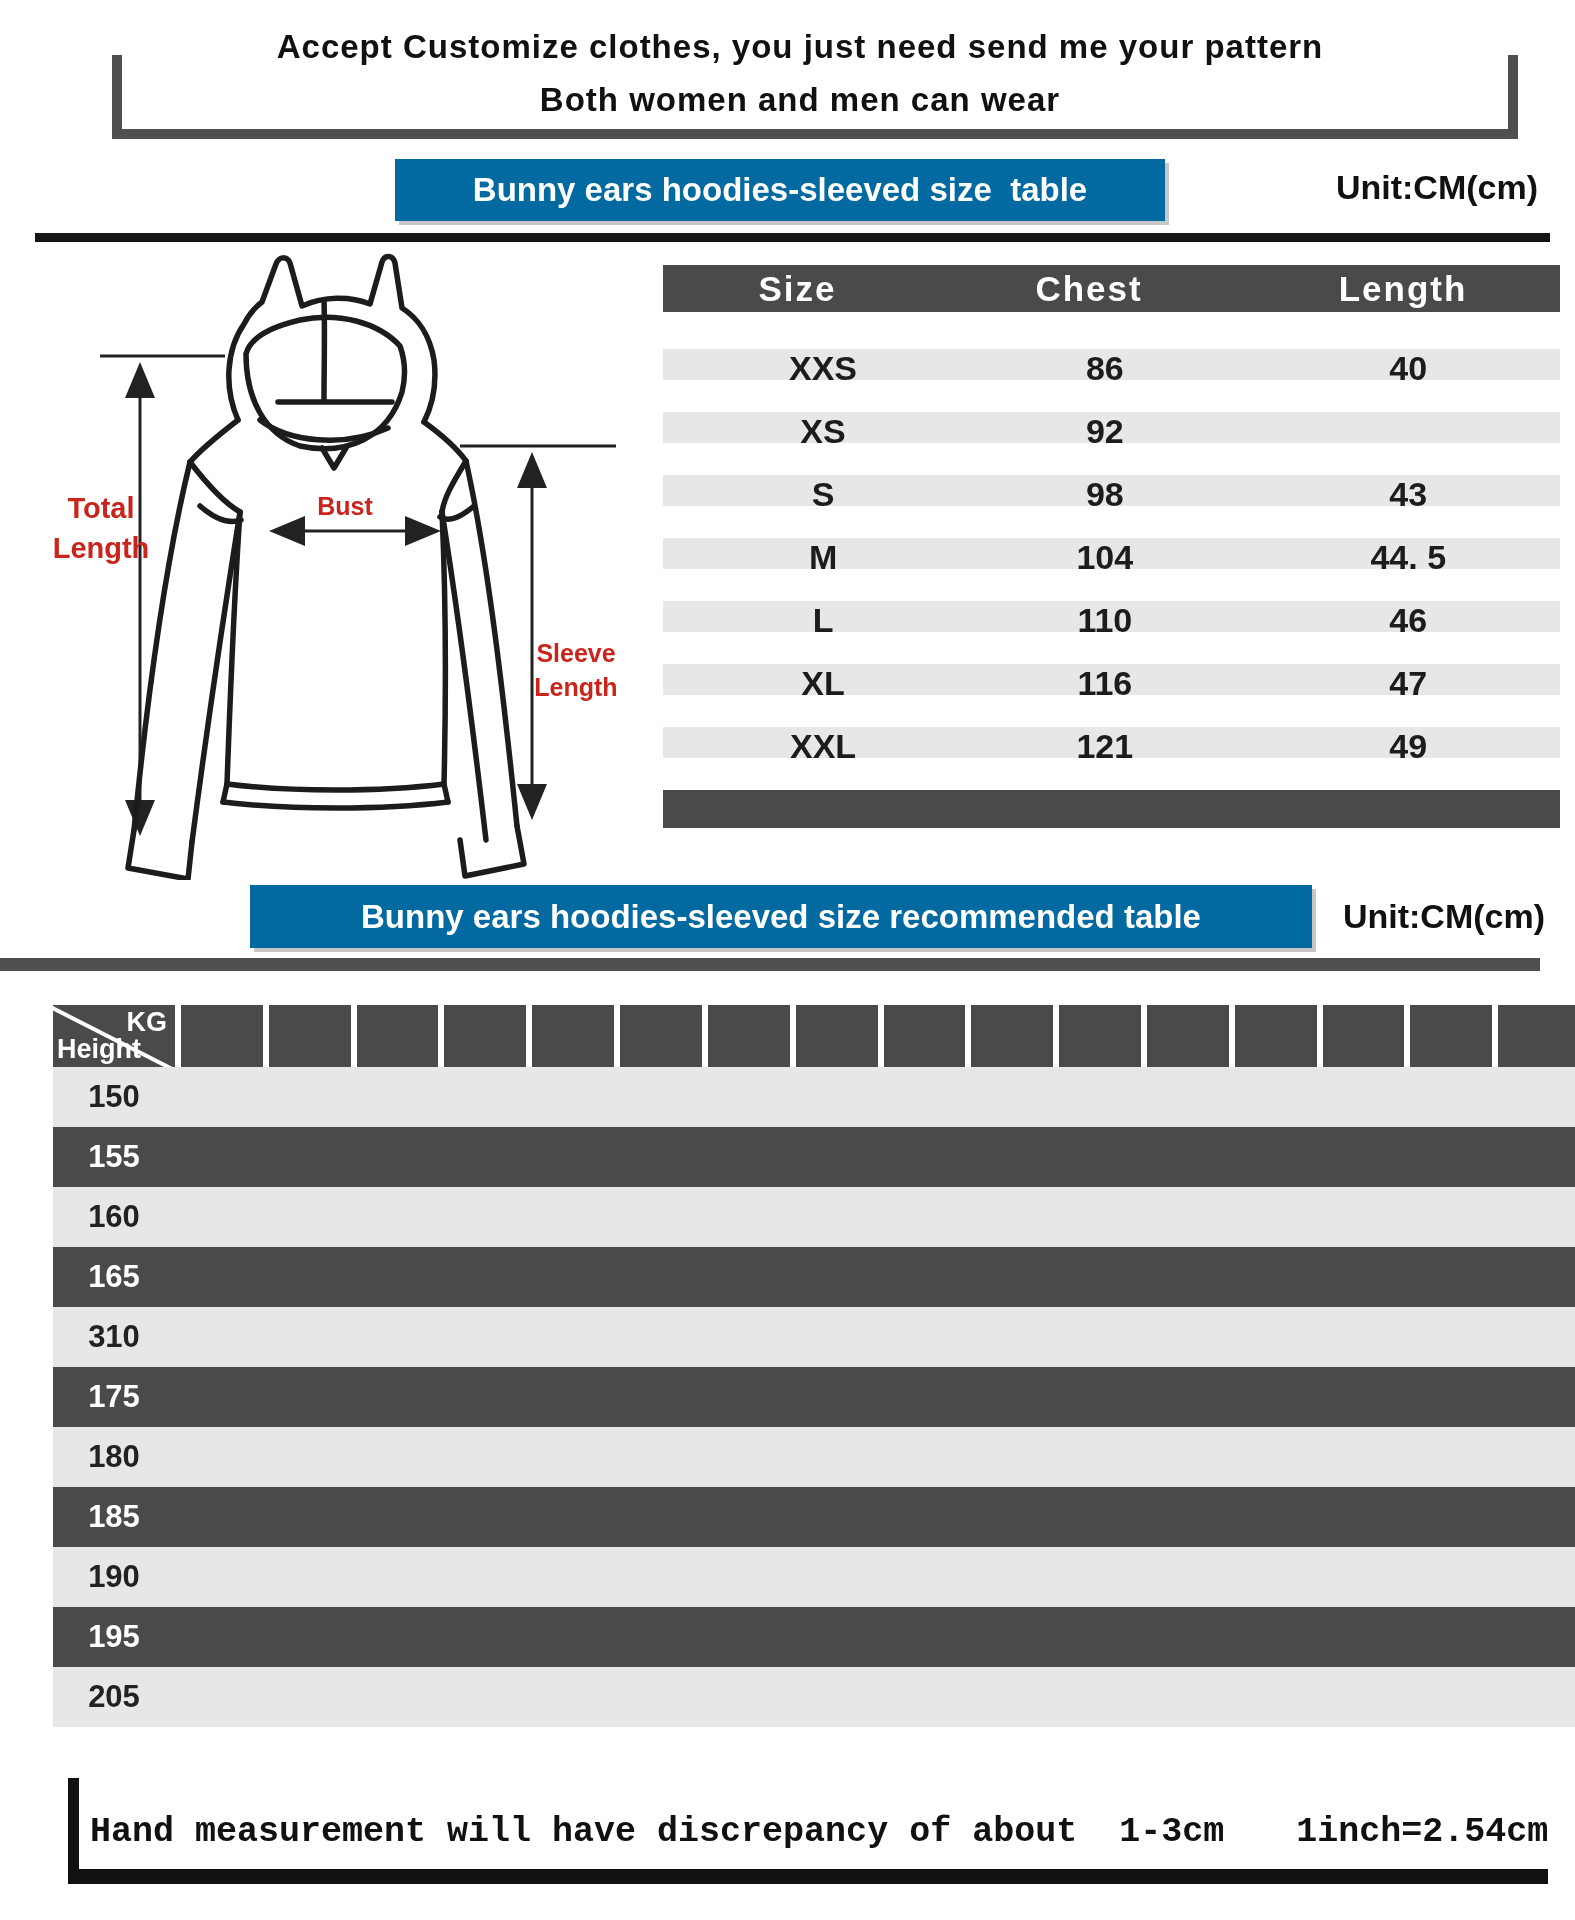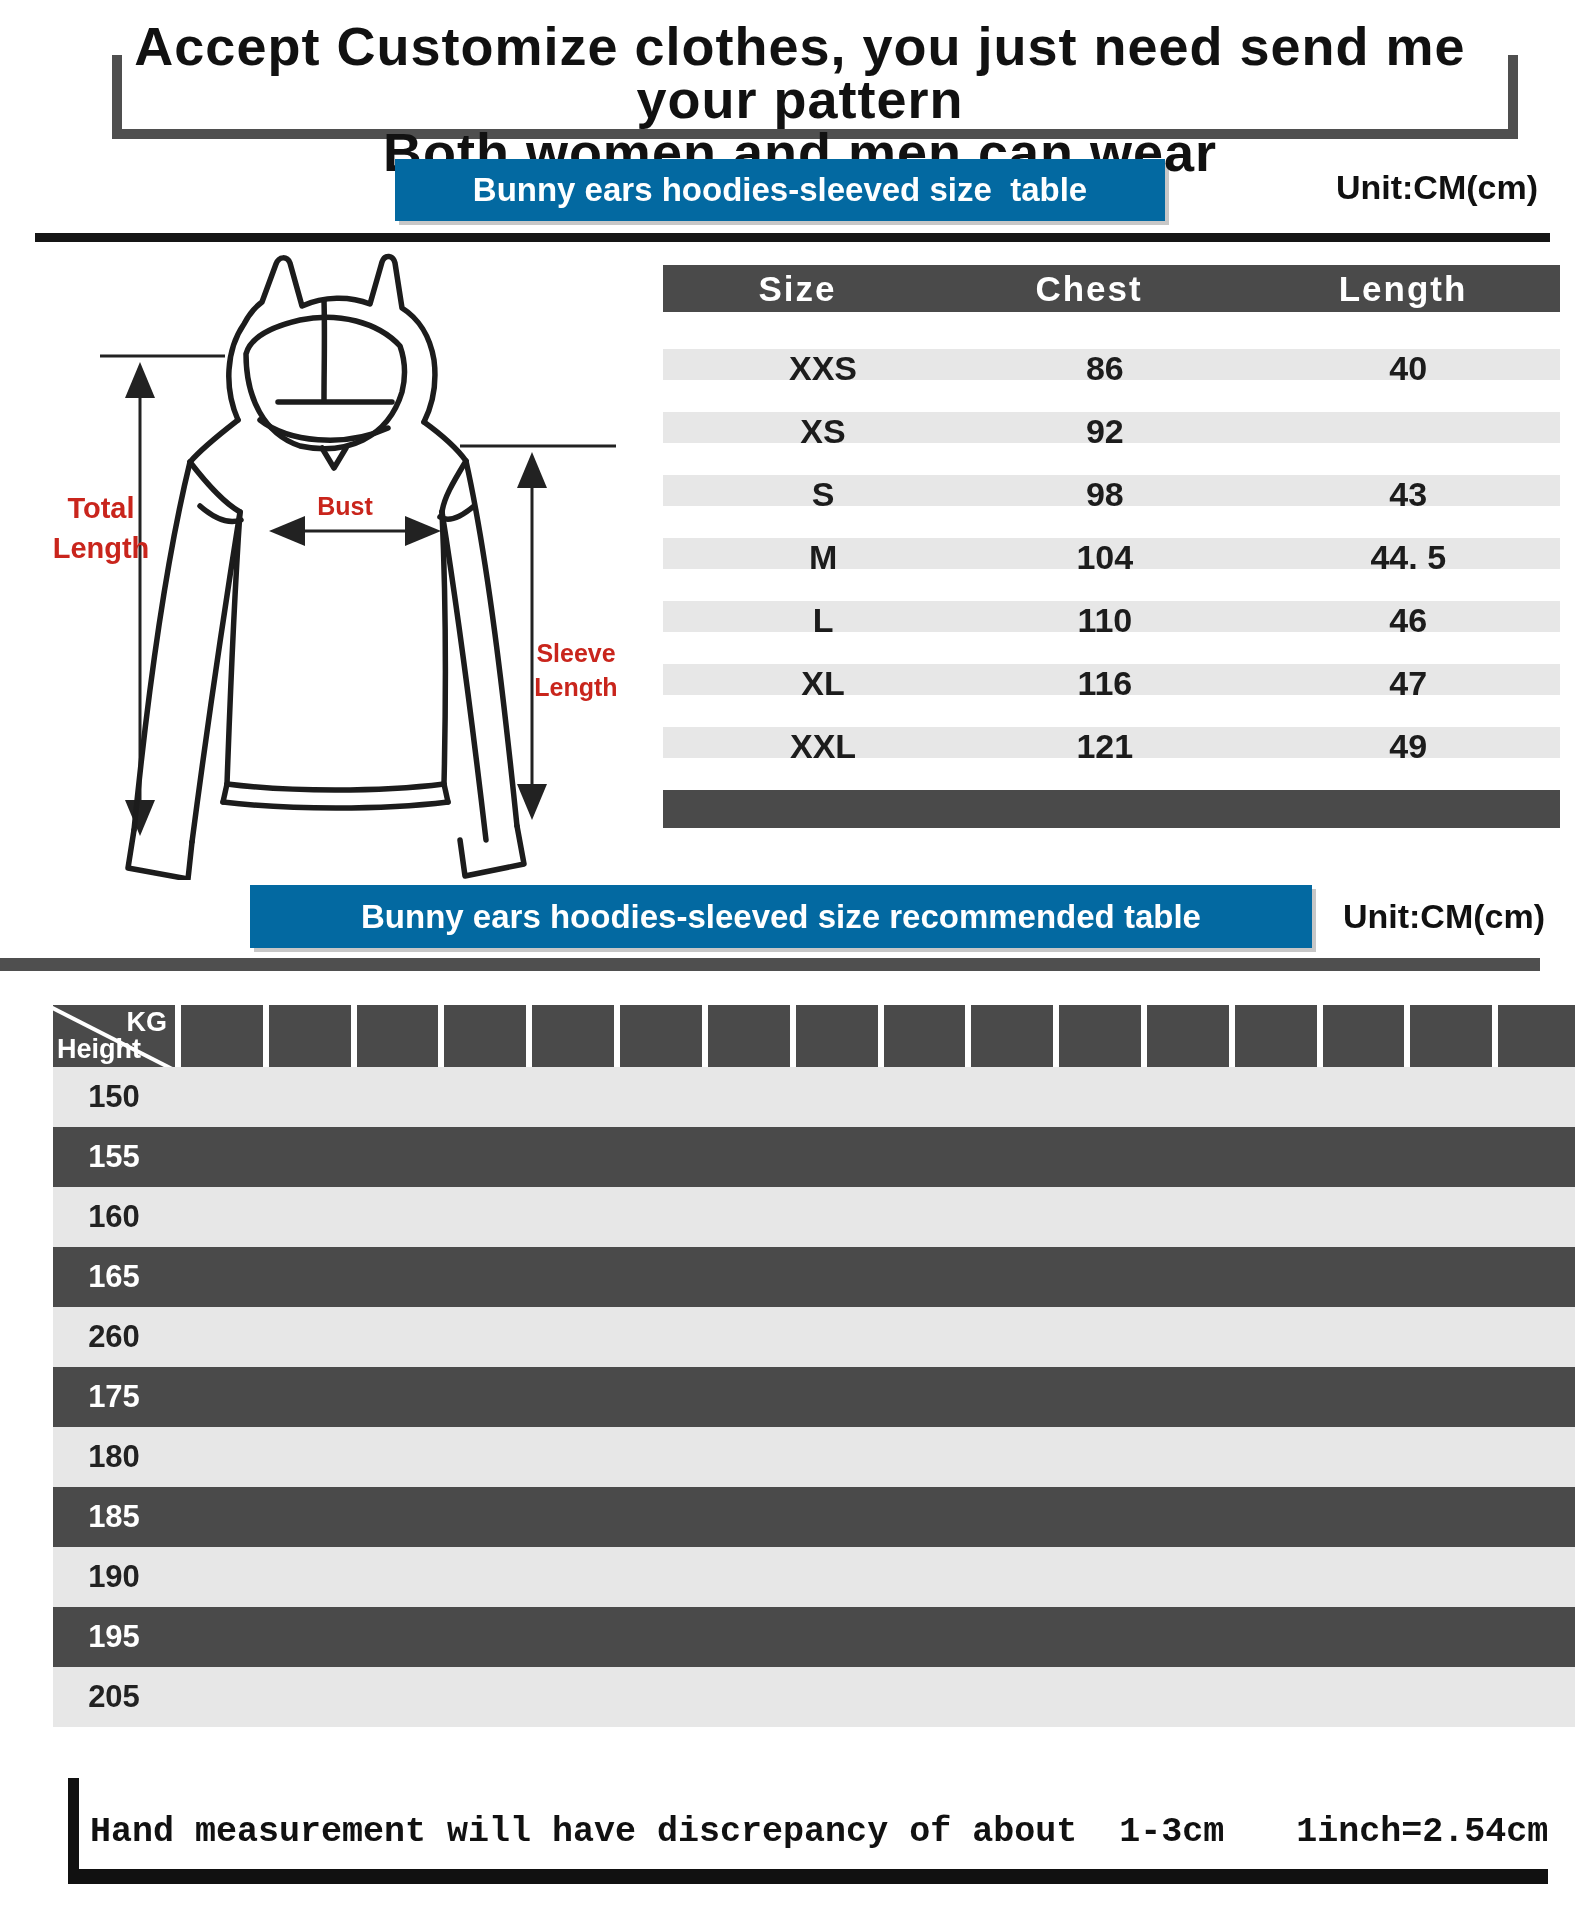--- a/index.html
+++ b/index.html
@@ -3,21 +3,21 @@
 <meta charset="utf-8">
 <style>
   html,body{margin:0;padding:0;background:#fff;}
   .page{position:relative;width:1575px;height:1920px;background:#ffffff;overflow:hidden;
         font-family:"Liberation Sans", sans-serif;color:#1c1c1c;}
 
   
   .header-frame{position:absolute;left:112px;top:55px;width:1406px;height:84px;box-sizing:border-box;
                 border-left:10px solid #4f4f4f;border-right:10px solid #4f4f4f;border-bottom:10px solid #4f4f4f;}
   .header-text{position:absolute;left:100px;top:20px;width:1400px;text-align:center;
-               font-weight:700;font-size:54px;line-height:53px;color:#111;letter-spacing:1px;}
+               font-weight:700;font-size:33px;line-height:53px;color:#111;letter-spacing:1px;}
 
   .bar-title{position:absolute;background:#0369a1;color:#fff;font-weight:700;font-size:33px;
              display:flex;align-items:center;justify-content:center;white-space:pre;
              box-shadow:4px 4px 0 rgba(0,0,0,.22);}
   .title1{left:395px;top:159px;width:770px;height:62px;}
   .title2{left:250px;top:885px;width:1062px;height:63px;}
   .unit{position:absolute;font-weight:700;font-size:34px;color:#111;white-space:pre;}
   .unit1{right:37px;top:168px;}
   .unit2{right:30px;top:897px;}
   .rule1{position:absolute;left:35px;top:233px;width:1515px;height:9px;background:#151515;}
@@ -277,21 +277,21 @@
             <div></div>
             <div></div>
             <div></div>
             <div></div>
             <div></div>
             <div></div>
             <div></div>
           </div>
         </div>
         <div class="mx-grid mx-row">
-          <div>260</div>
+          <div>310</div>
           <div class="mx-cells">
 
           <div></div>
             <div></div>
             <div></div>
             <div></div>
             <div></div>
             <div></div>
             <div></div>
             <div></div>

